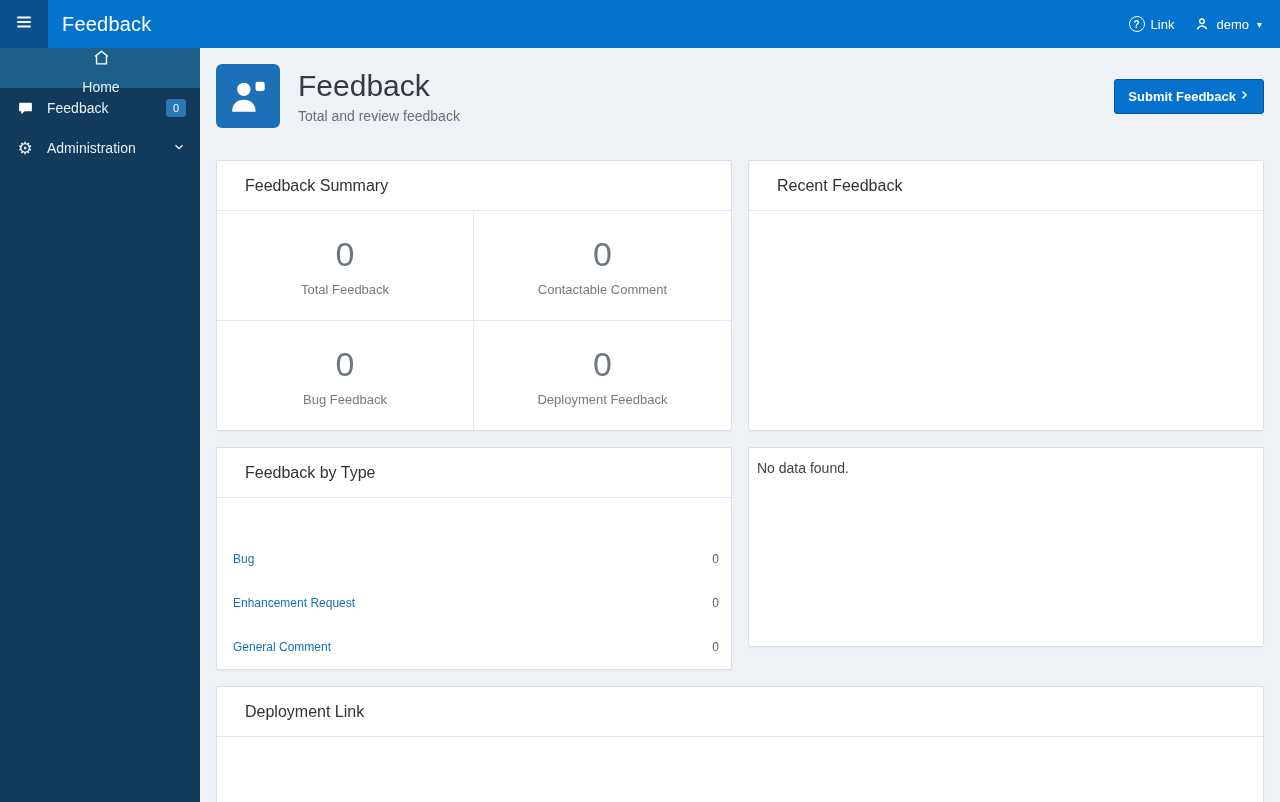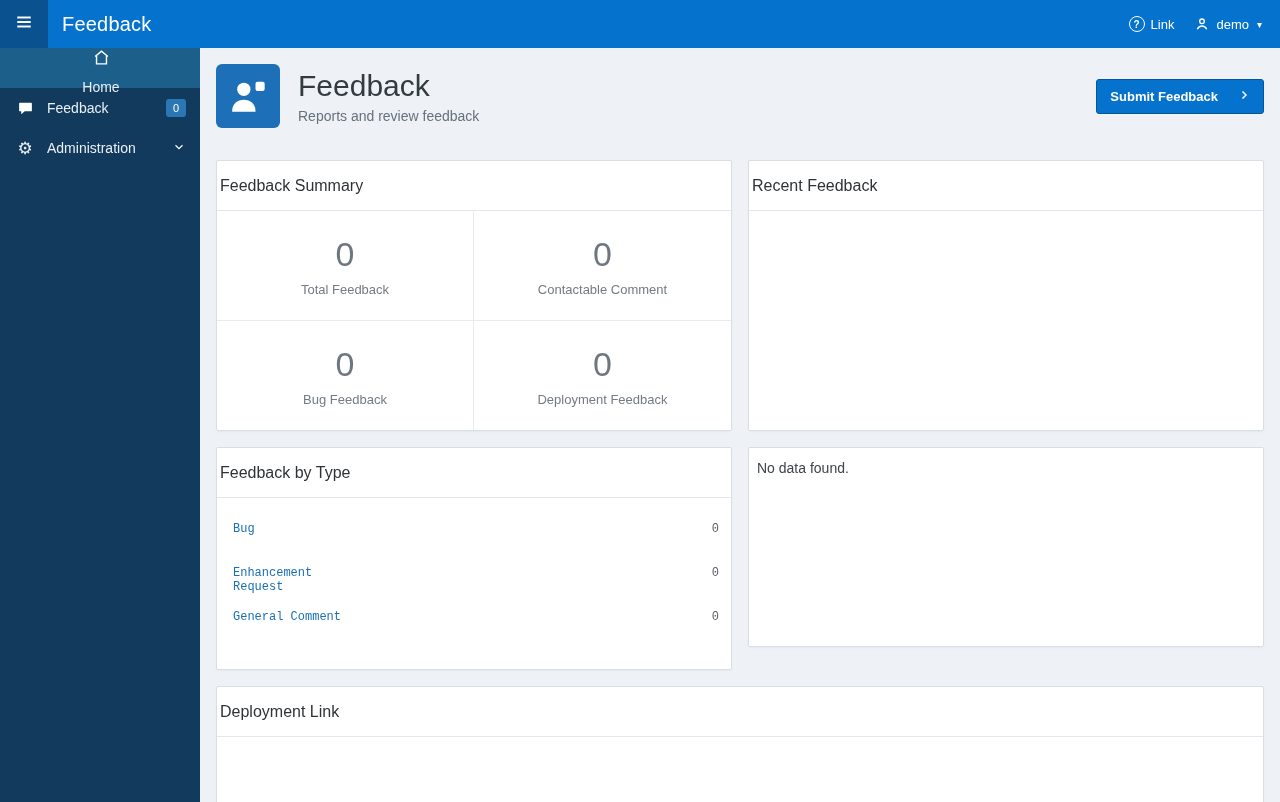--- a/index.html
+++ b/index.html
@@ -33,42 +33,42 @@
   .nav-chevron svg { width:14px; height:14px; }
 
   
   .hero { display:flex; align-items:center; height:64px; margin-bottom:32px; }
   .hero-icon { width:64px; height:64px; background:#1D6FB8; border-radius:6px; display:flex; align-items:center; justify-content:center; flex-shrink:0; }
   .hero-icon svg { width:40px; height:40px; }
   .hero-text { margin-left:18px; }
   .hero-title { font-size:30px; font-weight:400; color:#333a40; line-height:1.1; }
   .hero-subtitle { font-size:14px; color:#68707A; margin-top:6px; }
   .hero-actions { margin-left:auto; }
-  .btn-primary { background:#0572CE; border:1px solid #04569C; color:#fff; font-family:"Liberation Sans",sans-serif; font-size:13px; font-weight:bold; border-radius:3px; padding:9px 13px; display:flex; align-items:center; gap:20px; cursor:pointer; }
+  .btn-primary { background:#0572CE; border:1px solid #04569C; color:#fff; font-family:"Liberation Sans",sans-serif; font-size:13px; font-weight:bold; border-radius:3px; padding:9px 13px; display:flex; align-items:center; gap:2px; cursor:pointer; }
   .btn-primary svg { width:12px; height:12px; }
 
   
   .grid { display:grid; grid-template-columns:1fr 1fr; gap:16px; align-items:start; }
   .card { background:#fff; border:1px solid #D9DEE4; border-radius:2px; box-shadow:0 1px 2px rgba(0,0,0,.04); overflow:hidden; }
-  .card-header { padding:0 3px; height:50px; display:flex; align-items:center; font-size:16px; color:#2F3337; border-bottom:1px solid #E4E8EC;text-align:center; }
+  .card-header { padding:0 28px; height:50px; display:flex; align-items:center; font-size:16px; color:#2F3337; border-bottom:1px solid #E4E8EC;text-align:center; }
   .h-summary, .h-recent { height:271px; }
   .h-bytype { height:223px; }
   .h-bycomp { height:200px; }
 
   
   .stats-grid { display:grid; grid-template-columns:1fr 1fr; grid-template-rows:110px 110px; }
   .stat-cell { display:flex; flex-direction:column; align-items:center; justify-content:center; border-right:1px solid #E8EBEE; border-bottom:1px solid #E8EBEE; }
   .stat-cell:nth-child(2n) { border-right:none; }
   .stat-cell:nth-child(n+3) { border-bottom:none; }
   .stat-value { font-size:34px; color:#6E7780; font-weight:400; }
   .stat-label { font-size:13px; color:#747B83; margin-top:8px;text-align:right; }
 
   
   .chart-body { padding:24px 12px 0 16px; }
-  .bar-row { display:flex; align-items:flex-start; height:44px;font-family:Liberation Mono, monospace; }
+  .bar-row { display:flex; align-items:flex-end; height:44px; }
   .bar-label { width:128px; flex-shrink:0; font-size:12px; color:#1A6FB5; cursor:pointer; }
   .bar-track { flex:1; }
   .bar-fill { height:10px; background:#2A7FC6; border-radius:2px; width:100%; }
   .bar-value { width:18px; text-align:right; font-size:12px; color:#5A6067; margin-left:8px; }
 
   
   .empty-text { padding:12px 8px; font-size:14px; color:#3E444A; }
 
   .deployment-card { grid-column:1 / -1; height:120px; }
 </style>
@@ -141,21 +141,21 @@
     <div class="hero">
       <div class="hero-icon">
         <svg viewBox="0 0 24 24" fill="#fff">
             <circle cx="9.5" cy="8" r="4"></circle>
             <path d="M2.5 21c0-4.2 3-6.8 7-6.8s7 2.6 7 6.8v.5h-14z"></path>
             <rect x="16.5" y="3.5" width="5.5" height="5.5" rx="1.2"></rect>
           </svg>
       </div>
       <div class="hero-text">
         <div class="hero-title">Feedback</div>
-        <div class="hero-subtitle">Reports and review feedback</div>
+        <div class="hero-subtitle">Total and review feedback</div>
       </div>
       <div class="hero-actions">
         <button class="btn-primary">
           <span>Submit Feedback</span>
           <span>
             <svg viewBox="0 0 24 24" fill="none" stroke="#fff" stroke-width="3" width="12" height="12">
                 <polyline points="9 5 16 12 9 19"></polyline>
               </svg>
           </span>
         </button>

